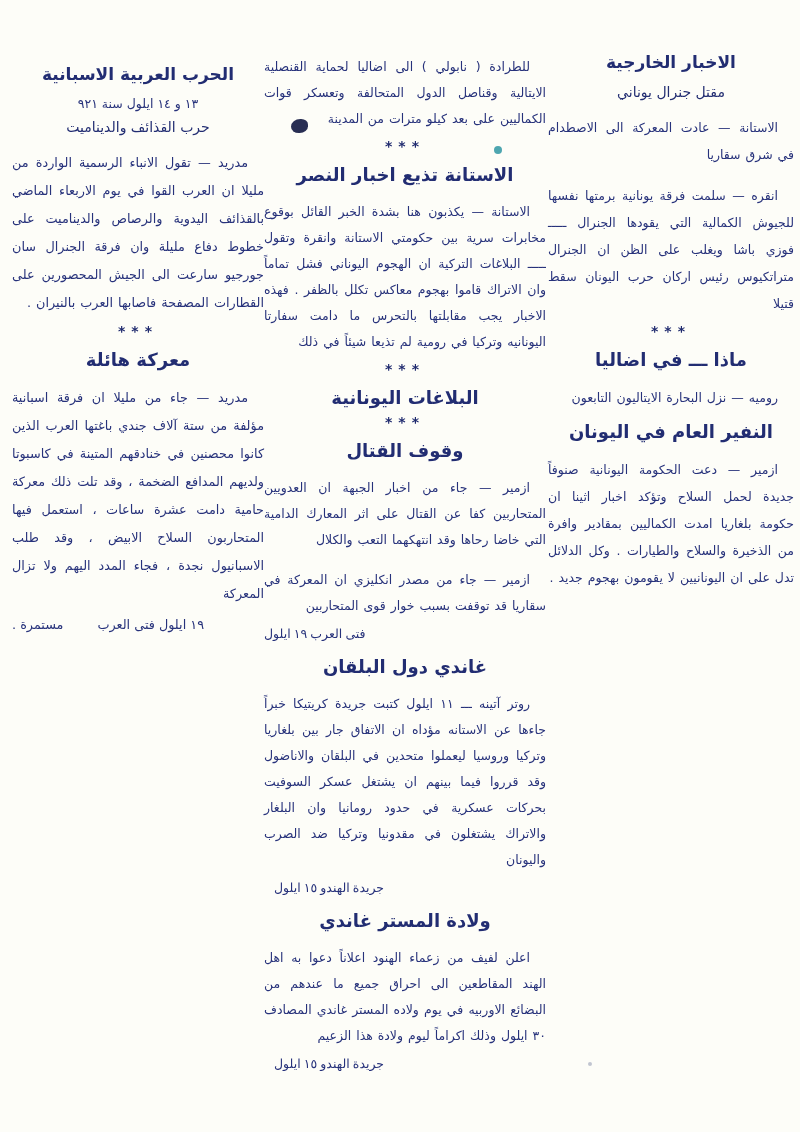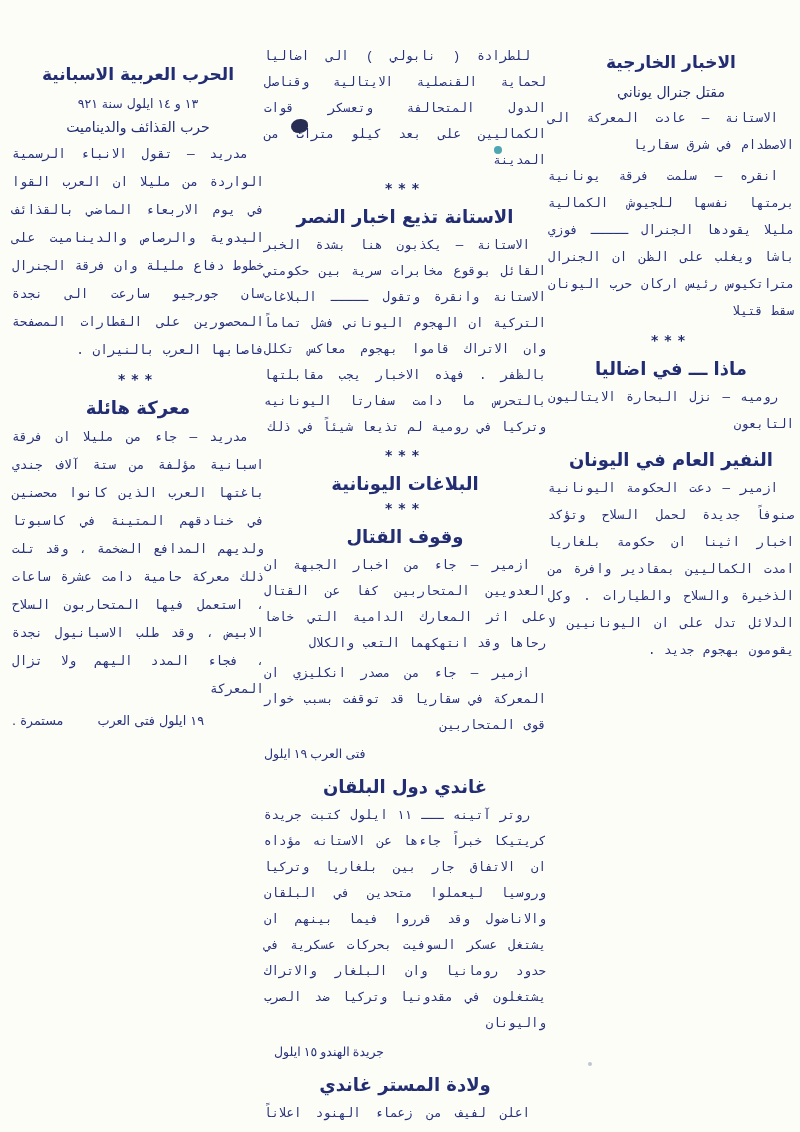--- a/index.html
+++ b/index.html
@@ -24,21 +24,21 @@
   .sub-title{
     font-size:14px;font-weight:normal;text-align:center;
     margin:0 0 6px 0;color:#222d72;
   }
   .head{
     font-size:18px;font-weight:bold;text-align:center;
     margin:10px 0 6px 0;color:#222d72;
   }
   .body{
     font-size:12.5px;line-height:26px;text-align:justify;
-    margin:4px 0 3px 0;text-indent:16px;word-spacing:1px;font-family:Liberation Mono, monospace;
+    margin:14px 0 3px 0;text-indent:16px;word-spacing:1px;
   }
   .col-left .body{line-height:28px;font-size:12.8px;}
   .col-right .body{line-height:27px;}
   .sep{
     direction:ltr;text-align:center;
     font-size:14px;font-weight:bold;letter-spacing:6px;
     margin:6px 0 2px 0;color:#1f2a6e;
   }
   .attr{
     font-size:12.5px;line-height:24px;
@@ -71,21 +71,21 @@
 <body>
 
 <div class="page">
 
   <div class="col col-right">
     <h2 class="main-title">الاخبار الخارجية</h2>
 
     <div>
       <h3 class="sub-title">مقتل جنرال يوناني</h3>
       <p class="body">الاستانة — عادت المعركة الى الاصطدام في شرق سقاريا</p>
-      <p class="body">انقره — سلمت فرقة يونانية برمتها نفسها للجيوش الكمالية مليلا يقودها الجنرال ـــــ فوزي باشا ويغلب على الظن ان الجنرال متراتكيوس رئيس اركان حرب اليونان سقط قتيلا</p>
+      <p class="body">انقره — سلمت فرقة يونانية برمتها نفسها للجيوش الكمالية التي يقودها الجنرال ـــــ فوزي باشا ويغلب على الظن ان الجنرال متراتكيوس رئيس اركان حرب اليونان سقط قتيلا</p>
     </div>
 
     <div class="sep">***</div>
 
     <div>
       <h3 class="head">ماذا ـــ في اضاليا</h3>
       <p class="body">روميه — نزل البحارة الايتاليون التابعون</p>
     </div>
 
     <div>
@@ -131,21 +131,21 @@
       <div class="attr">جريدة الهندو ١٥ ايلول</div>
     </div>
   </div>
 
   <div class="col col-left">
     <h2 class="main-title">الحرب العربية الاسبانية</h2>
     <div class="date-line">١٣ و ١٤ ايلول سنة ٩٢١</div>
 
     <div>
       <h3 class="sub-title">حرب القذائف والديناميت</h3>
-      <p class="body">مدريد — تقول الانباء الرسمية الواردة من مليلا ان العرب القوا في يوم الاربعاء الماضي بالقذائف اليدوية والرصاص والديناميت على خطوط دفاع مليلة وان فرقة الجنرال سان جورجيو سارعت الى نجدة المحصورين على القطارات المصفحة فاصابها العرب بالنيران .</p>
+      <p class="body">مدريد — تقول الانباء الرسمية الواردة من مليلا ان العرب القوا في يوم الاربعاء الماضي بالقذائف اليدوية والرصاص والديناميت على خطوط دفاع مليلة وان فرقة الجنرال سان جورجيو سارعت الى الجيش المحصورين على القطارات المصفحة فاصابها العرب بالنيران .</p>
     </div>
 
     <div class="sep">***</div>
 
     <div>
       <h3 class="head">معركة هائلة</h3>
       <p class="body">مدريد — جاء من مليلا ان فرقة اسبانية مؤلفة من ستة آلاف جندي باغتها العرب الذين كانوا محصنين في خنادقهم المتينة في كاسبوتا ولديهم المدافع الضخمة ، وقد تلت ذلك معركة حامية دامت عشرة ساعات ، استعمل فيها المتحاربون السلاح الابيض ، وقد طلب الاسبانيول نجدة ، فجاء المدد اليهم ولا تزال المعركة</p>
       <div class="tail-row">
         <span>مستمرة .</span>
         <span>١٩ ايلول فتى العرب</span>

